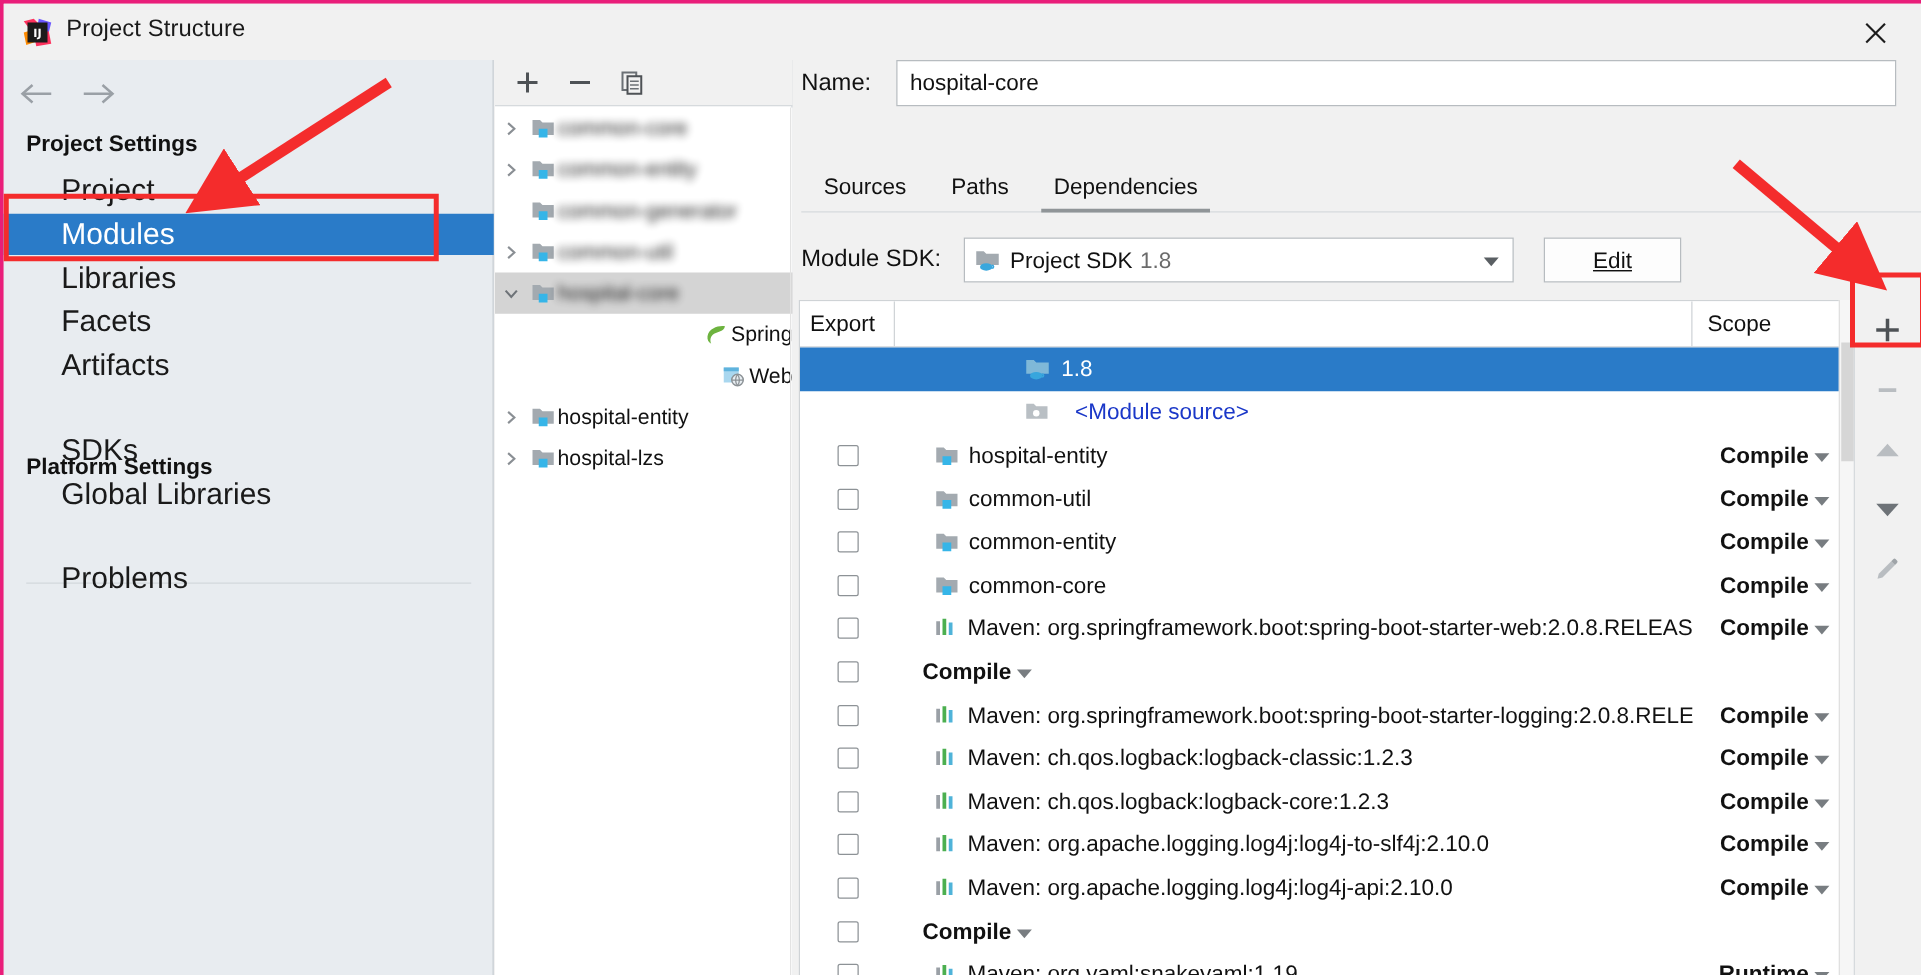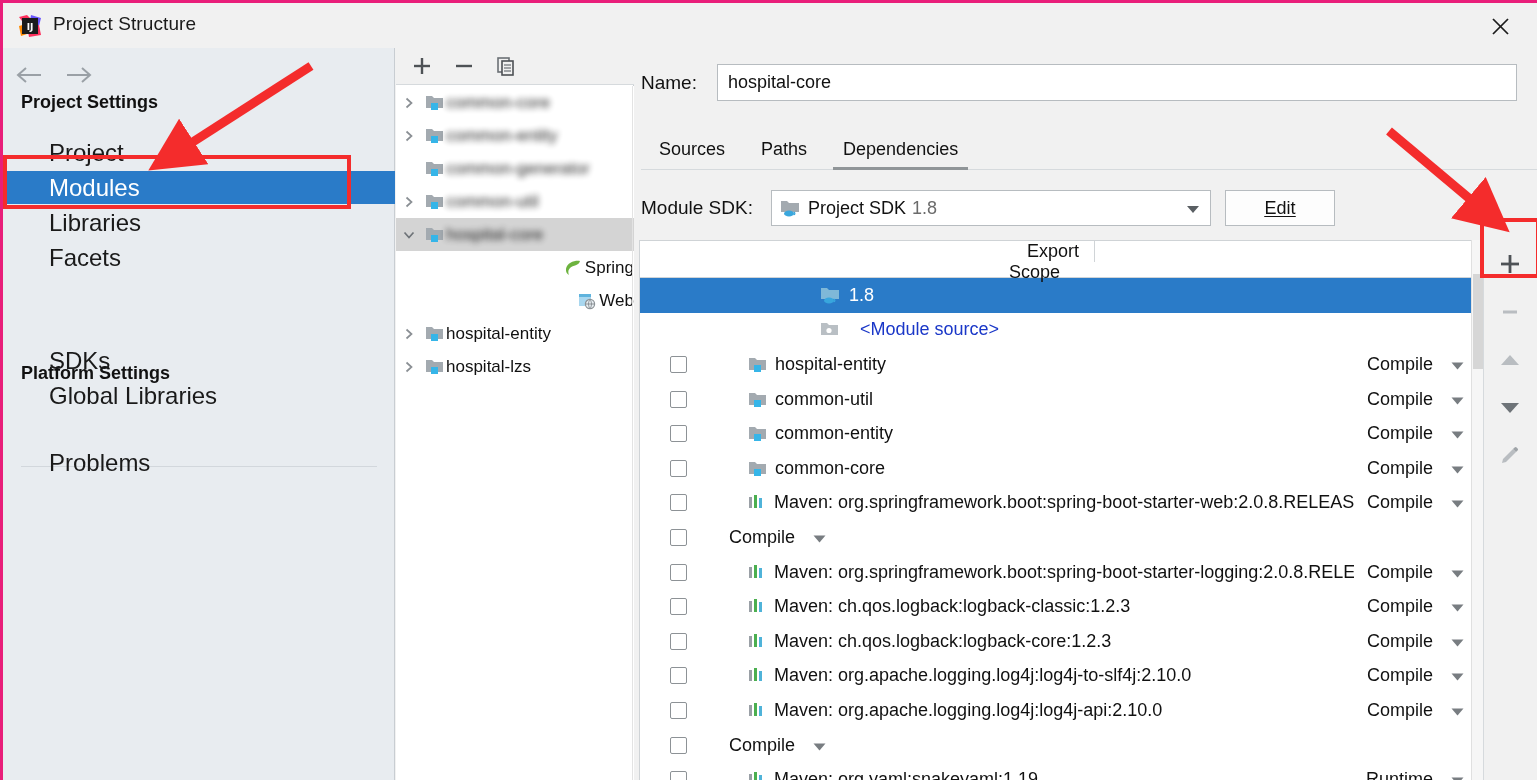--- a/index.html
+++ b/index.html
@@ -114,21 +114,21 @@
   .blurred { filter: blur(3.2px); opacity: .92; }
   .tree-scrollline { position:absolute; right:0; top:38px; width:1px; height:697px; background:#e3e3e3; }
 
   
   .detail {
     position: absolute; left: 632px; top: 45px;
     width: 905px; height: 735px;
     background: #f1f1f1;
   }
   .name-row {
-    position: absolute; left: 6px; top: 16px;
+    position: absolute; left: 6px; top: 0;
     display: flex; align-items: center;
   }
   .name-label { font-size: 19px; color: #111; width: 76px; }
   .name-input {
     width: 800px; height: 37px;
     border: 1px solid #b7bcc0;
     background: #ffffff;
     font-size: 18px;
     font-family: "Liberation Sans", sans-serif;
     padding: 0 10px;
@@ -161,21 +161,21 @@
     background: #fff; border: 1px solid #b7bcc0;
     display: flex; align-items: center;
     padding: 0 8px;
     font-size: 18px; color: #111;
     cursor: pointer;
     position: relative;
   }
   .sdk-combo .caret { position: absolute; right: 10px; }
   .sdk-ver { color: #6b6b6b; margin-left: 6px; }
   .edit-btn {
-    margin-left: 14px;
+    margin-left: 24px;
     width: 110px; height: 36px;
     background: #fdfdfd; border: 1px solid #b7bcc0;
     font-size: 18px; color: #111;
     display: flex; align-items: center; justify-content: center;
     cursor: pointer;
   }
   .edit-btn u { text-decoration: underline; }
 
   
   .dep-table {
@@ -183,37 +183,37 @@
     width: 836px; height: 543px;
     background: #ffffff;
     border: 1px solid #cfd3d6;
     overflow: hidden;
   }
   .dep-head {
     display: flex; height: 37px;
     background: #ffffff;
     border-bottom: 1px solid #d0d4d7;
     align-items: center;
-    font-size: 18px; color: #111; flex-direction: column;
+    font-size: 18px; color: #111;
   }
   .th-export { width: 76px; padding-left: 8px; border-right: 1px solid #d0d4d7; height: 100%; display:flex; align-items:center; }
   .th-mid    { flex: 1; border-right: 1px solid #d0d4d7; height: 100%; }
   .th-scope  { width: 120px; padding-left: 12px; height:100%; display:flex; align-items:center; }
 
   .dep-row {
     display: flex; align-items: center;
     height: 34.6px;
     font-size: 18px; color: #111;
     cursor: pointer;
   }
   .dep-row.selected { background: #2a7bc8; color: #fff; }
   .cell-export { width: 76px; display: flex; justify-content: center; align-items: center; flex:0 0 76px; }
   .cell-name   { flex: 1; display: flex; align-items: center; gap: 8px; overflow: hidden; white-space: nowrap; padding-left: 32px; }
   .cell-name.indent0 { padding-left: 104px; }
-  .cell-scope  { width: 120px; flex: 0 0 120px; display: flex; align-items: center; justify-content: flex-end; gap: 18px; padding-right: 10px; }
+  .cell-scope  { width: 120px; flex: 0 0 120px; display: flex; align-items: center; justify-content: flex-end; gap: 4px; padding-right: 10px; font-weight: bold; }
   .chk {
     width: 17px; height: 17px;
     border: 1px solid #8d9296; background: #fff; border-radius: 2px;
   }
   .link-blue { color: #1a37c8; margin-left: 12px; }
 
   
   .dep-sidebtn-col {
     position: absolute; left: 848px; top: 192px;
     width: 52px; height: 543px;
@@ -282,26 +282,27 @@
         </svg>
       </span>
       <span class="nav-arrow">
         <svg width="30" height="20" viewBox="0 0 30 20">
           <line x1="4" y1="10" x2="27" y2="10" stroke="#9aa0a6" stroke-width="2"></line>
           <polyline points="19,3 27,10 19,17" fill="none" stroke="#9aa0a6" stroke-width="2"></polyline>
         </svg>
       </span>
     </div>
 
-    <div class="section-head" style="top:44px;">Project Settings</div>
+    <div class="section-head" style="top:57px;">Project Settings</div>
 
     <div class="nav-item" style="top:88px;">Project</div>
     <div class="nav-item selected" style="top:123px;">Modules</div>
     <div class="nav-item" style="top:158px;">Libraries</div>
     <div class="nav-item" style="top:193px;">Facets</div>
+    <div class="nav-item" style="top:228px;">Artifacts</div>
 
     <div class="section-head" style="top:275px;margin-top:40px;">Platform Settings</div>
 
     <div class="nav-item" style="top:296px;">SDKs</div>
     <div class="nav-item" style="top:331px;">Global Libraries</div>
 
     <div class="sidebar-divider"></div>
 
     <div class="nav-item" style="top:398px;">Problems</div>
   </div>

